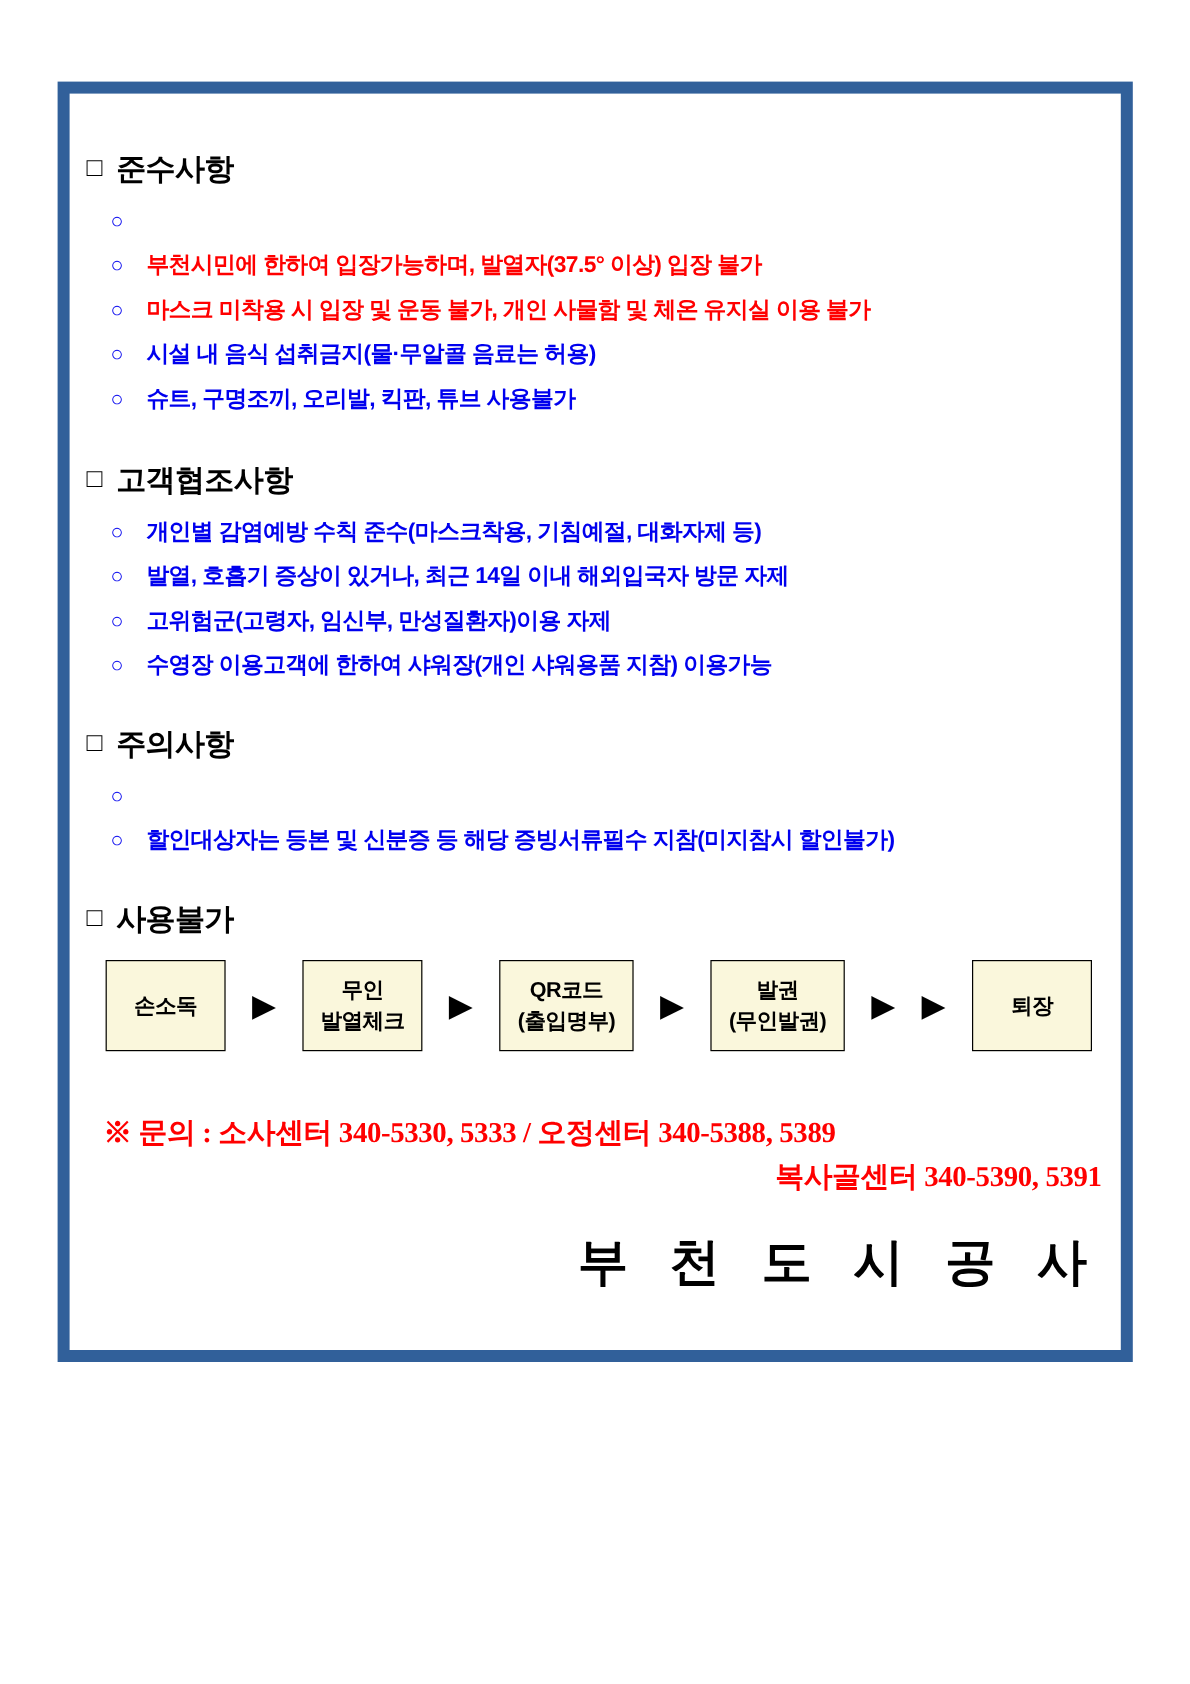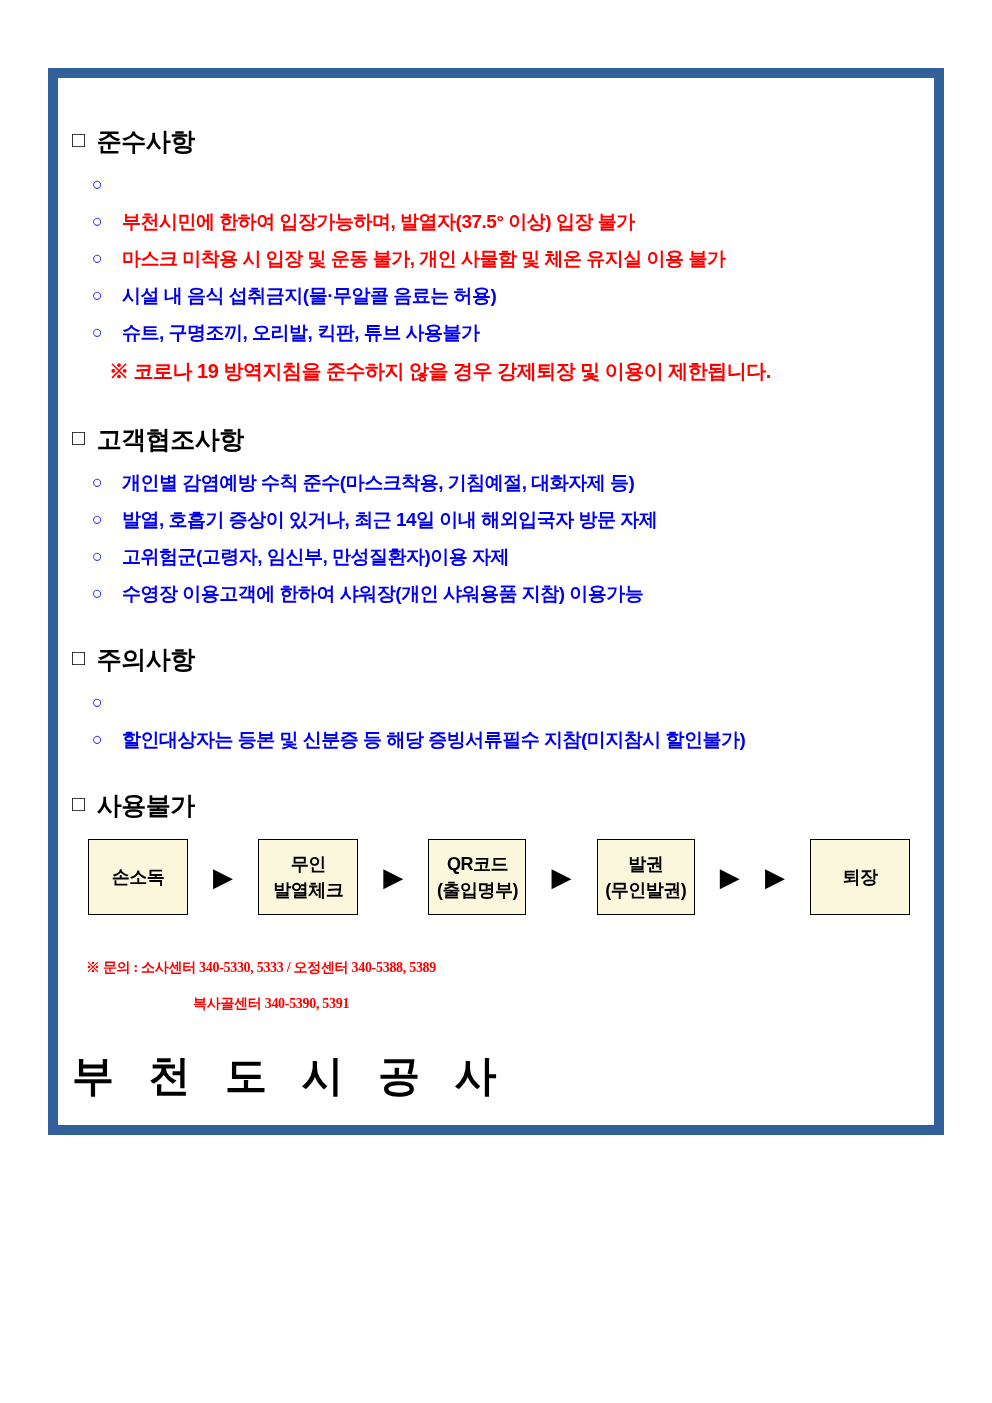--- a/index.html
+++ b/index.html
@@ -68,41 +68,41 @@
     border:1px solid #000000;
     width:100px; height:76px;
     display:flex; flex-direction:column;
     align-items:center; justify-content:center;
     font-size:18px; font-weight:bold; color:#000000;
     line-height:26px;
     letter-spacing:-0.5px;
     text-align:center;
     flex:0 0 auto;
   }
-  .fbox.wide { width:98px;text-align:center; }
+  .fbox.wide { width:112px;text-align:center; }
   .farrow {
     color:#000000;
     font-size:26px;
     line-height:26px;
     flex:0 0 auto;
   }
   .contact {
-    margin-top:28px;
+    margin-top:44px;
     font-family:"Liberation Serif", serif;
     font-weight:bold;
-    font-size:14px;
+    font-size:24px;
     line-height:36px;
     padding-left:14px;
     letter-spacing:-0.3px;
     white-space:nowrap;
   }
-  .contact .cline2 { padding-left:107px; }
+  .contact .cline2 { padding-left:107px;text-align:right; }
   .footer-title {
     margin-top:28px;
-    text-align:left;
+    text-align:right;
     font-family:"Liberation Serif", serif;
     font-weight:bold;
     font-size:42px;
     color:#000000;
     letter-spacing:12px;
     line-height:52px;
   }
 </style>
 </head>
 <body>
@@ -129,21 +129,20 @@
         </div>
         <div class="bullet" style="color: rgb(0, 0, 238);">
           <span class="bmark" style="color: rgb(0, 0, 238);">○</span>
           <span>시설 내 음식 섭취금지(물·무알콜 음료는 허용)</span>
         </div>
         <div class="bullet" style="color: rgb(0, 0, 238);">
           <span class="bmark" style="color: rgb(0, 0, 238);">○</span>
           <span>슈트, 구명조끼, 오리발, 킥판, 튜브 사용불가</span>
         </div>
       </div>
-      <div class="note" style="color: rgb(255, 0, 0);">※ 코로나 19 방역지침을 준수하지 않을 경우 강제퇴장 및 이용이 제한됩니다.</div>
     </div>
 
     <div class="section s2">
       <div class="heading">
         <span class="hmark">□</span>
         <span>고객협조사항</span>
       </div>
       <div class="bullets">
         <div class="bullet" style="color: rgb(0, 0, 238);">
           <span class="bmark" style="color: rgb(0, 0, 238);">○</span>

